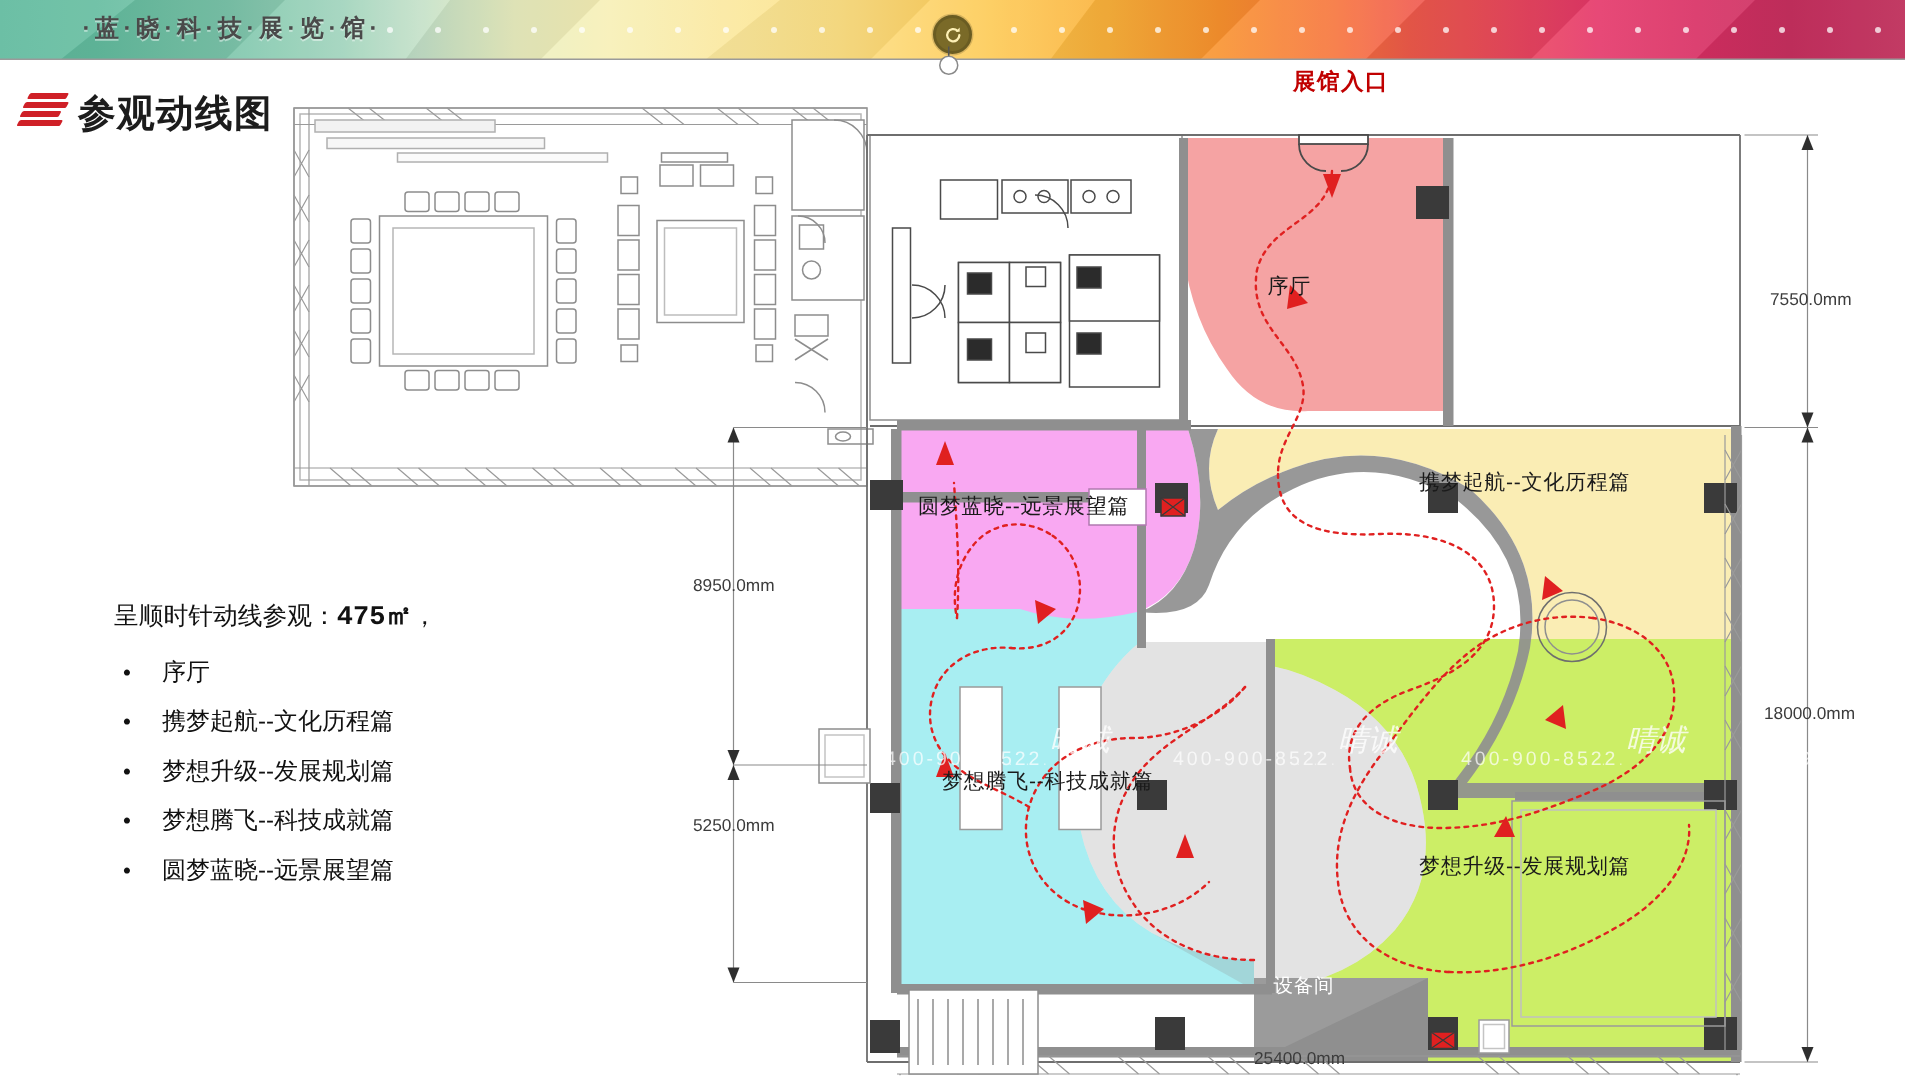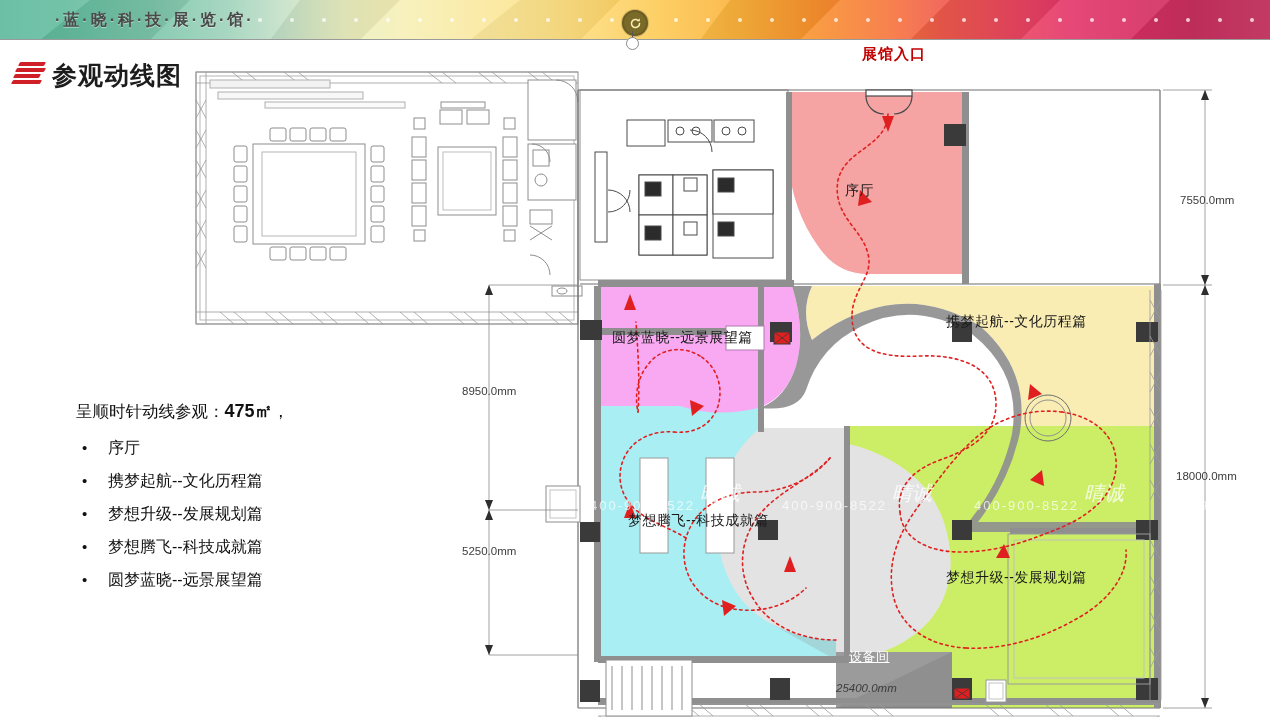--- a/index.html
+++ b/index.html
@@ -62,21 +62,21 @@
   }
   .hdr-title {
     position:absolute; left:52px; top:59px;
     font-size:25px; font-weight:bold; color:#1c1c1c;
     letter-spacing:1px; white-space:nowrap;
   }
 
   
   .info-block { position:absolute; left:76px; top:398px; width:360px; color:#111; }
   .info-line { font-size:16.5px; line-height:27px; white-space:nowrap; }
-  .info-line .big { font-size:18px; font-weight:bold; font-family:Liberation Sans, sans-serif; }
+  .info-line .big { font-size:18px; font-weight:bold; font-family:Liberation Mono, monospace; }
   .bullets { margin-top:12px; }
   .bullet-row { display:flex; align-items:flex-start; height:33px; }
   .bullet-dot {
     width:26px; text-align:left; padding-left:6px;
     font-size:15px; color:#111; line-height:22px;
   }
   .bullet-txt { font-size:16px; color:#111; line-height:22px; white-space:nowrap; }
 
   
   .plan { position:absolute; left:0; top:40px; width:1270px; height:677px; }
@@ -87,21 +87,21 @@
     position:absolute; font-size:11.5px; color:#3c3c3c;
     font-family:"Liberation Sans", sans-serif; white-space:nowrap;
   }
 
   
   .zlabel {
     position:absolute; font-size:14px; color:#1a1a1a; white-space:nowrap;
     font-weight:500; letter-spacing:.5px;
   }
   .zlabel.sm { font-size:13px; }
-  .zlabel.white { color:#ffffff;text-decoration:underline; }
+  .zlabel.white { color:#ffffff; }
   .entry-label {
     position:absolute; font-size:15px; font-weight:bold; color:#c00000;
     white-space:nowrap; letter-spacing:1px;
   }
 
   
   .wm { position:absolute; pointer-events:none; }
   .wm-num {
     position:absolute; font-size:13px; color:rgba(255,255,255,.72);
     letter-spacing:2px; white-space:nowrap; font-family:"Liberation Sans", sans-serif;
@@ -574,15 +574,15 @@
   <div class="zlabel" style="left:628px; top:512px;">梦想腾飞--科技成就篇</div>
 
   <div class="zlabel" style="left:612px; top:329px;">圆梦蓝晓--远景展望篇</div>
 
   <div class="zlabel sm white" style="left:849px; top:648px;">设备间</div>
 
   <div class="dim" style="left:1180px; top:194px;">7550.0mm</div>
   <div class="dim" style="left:1176px; top:470px;">18000.0mm</div>
   <div class="dim" style="left:462px; top:385px;">8950.0mm</div>
   <div class="dim" style="left:462px; top:545px;">5250.0mm</div>
-  <div class="dim" style="left:836px; top:682px;font-style:italic;">25400.0mm</div>
+  <div class="dim" style="left:836px; top:700px;">25400.0mm</div>
 
 </div>
 
 </body></html>

